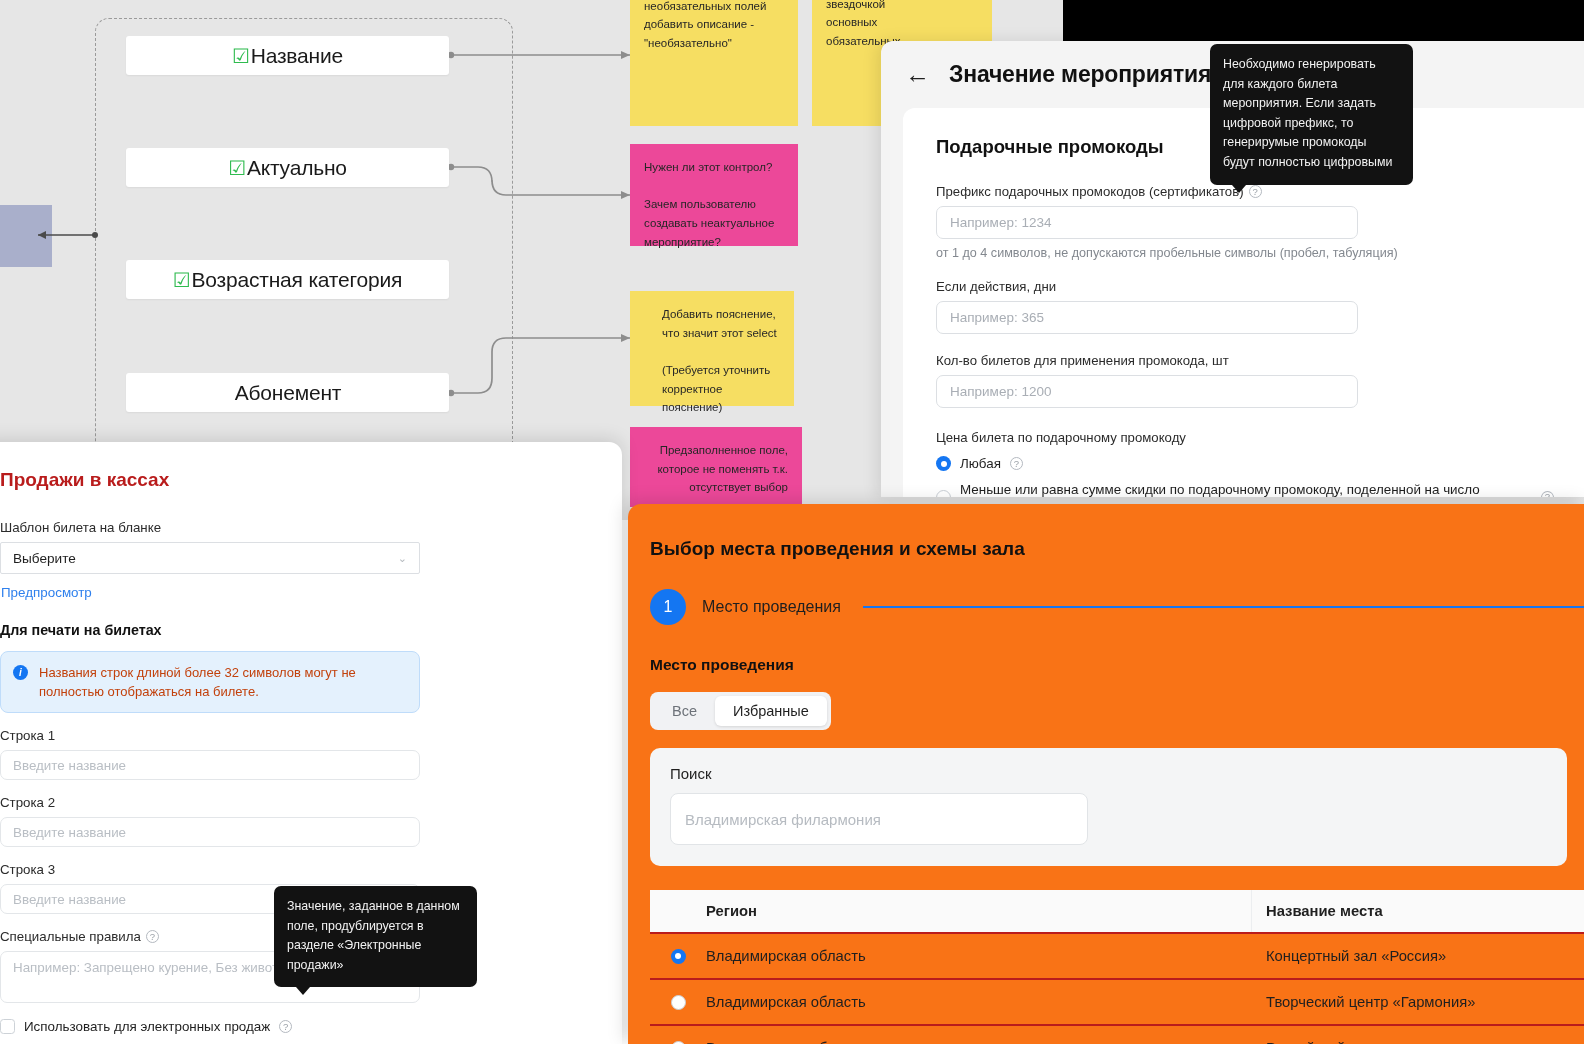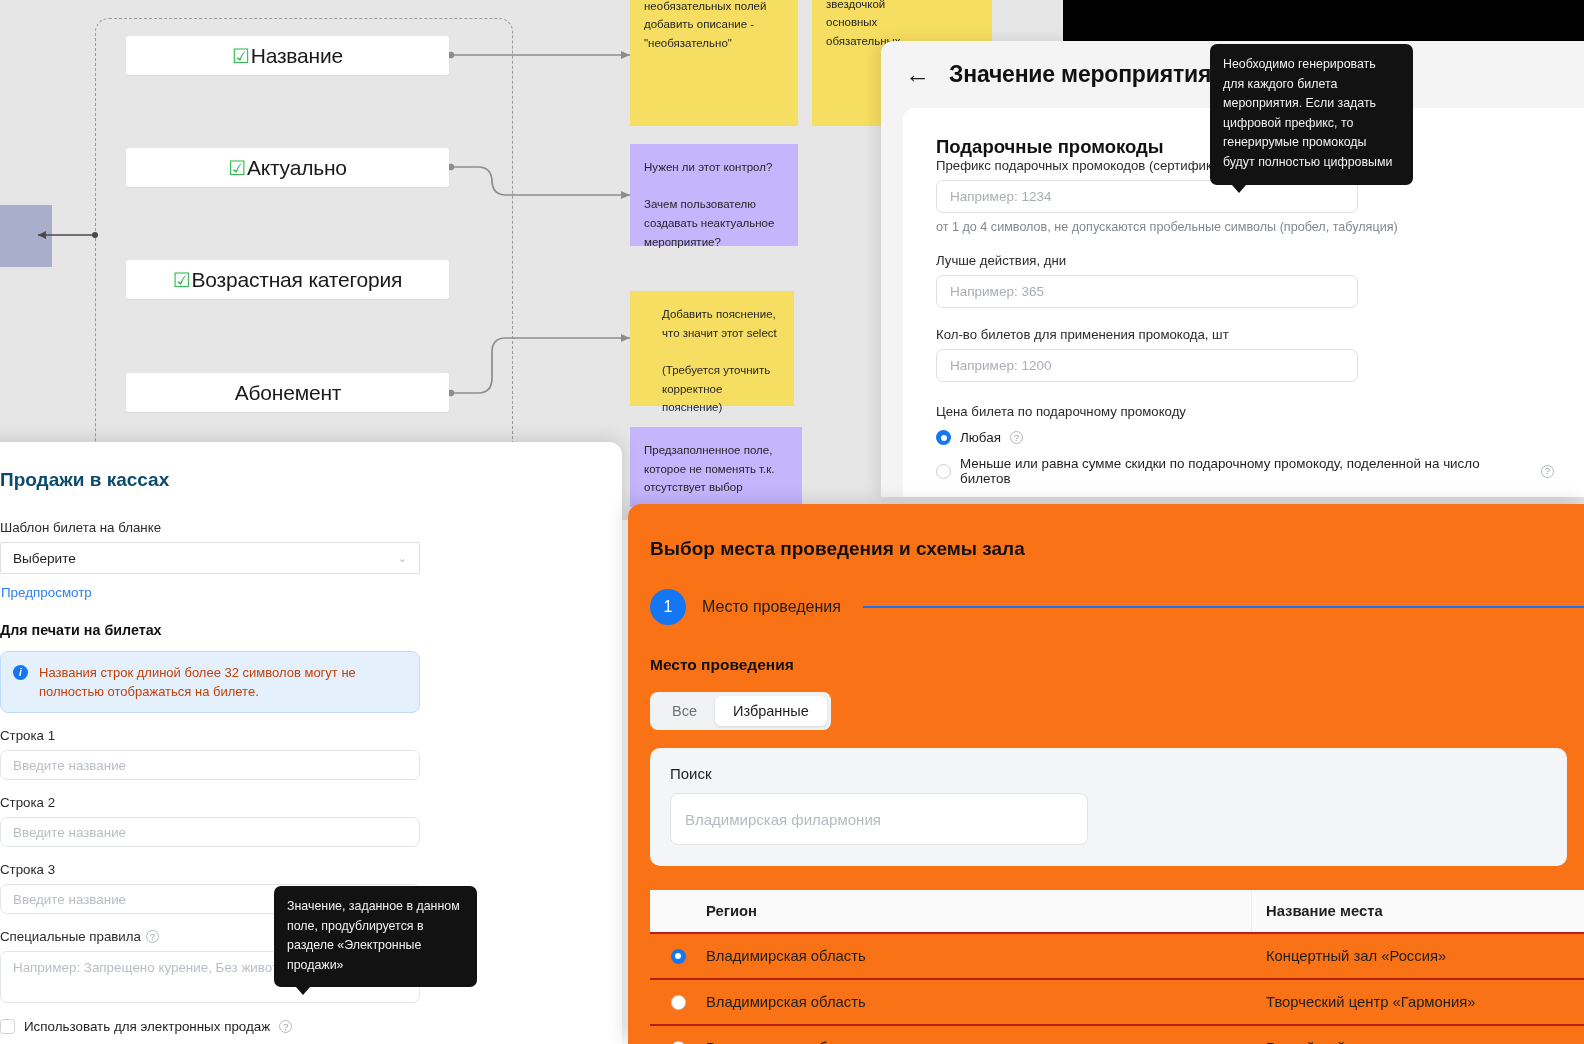--- a/index.html
+++ b/index.html
@@ -42,46 +42,46 @@
   .node-3 { top: 260px; }
   .node-4 { top: 373px; }
 
   .sticky {
     position: absolute; padding: 14px 14px;
     font-size: 11.5px; line-height: 1.62; color: #262626;
     font-family: "Liberation Sans", sans-serif;
     white-space: pre-line;
   }
   .sticky.yellow { background: #f6de62; }
-  .sticky.pink   { background: #c4b5fd; }
+  .sticky.pink   { background: #ec4899; }
   .s1 { left: 630px; top: -92px;  width: 168px; height: 218px; }
   .s2 { left: 812px; top: -94px;  width: 180px; height: 220px; }
   .s3 { left: 630px; top: 144px;  width: 168px; height: 102px; }
   .s4 { left: 630px; top: 291px;  width: 164px; height: 115px; padding-left: 32px; }
-  .s5 { left: 630px; top: 427px;  width: 172px; height: 80px; }
+  .s5 { left: 630px; top: 427px;  width: 172px; height: 80px; text-align: right; }
 
   svg.connectors { position: absolute; left: 0; top: 0; width: 1584px; height: 520px; }
 
   
   .panel-event {
     position: absolute; left: 881px; top: 41px; width: 703px; height: 456px;
     background: #f4f4f4; border-top-left-radius: 12px;
     box-shadow: -4px 0 16px rgba(0,0,0,.10);
     overflow: hidden;
   }
   .panel-event-header {
     height: 67px; display: flex; align-items: center; gap: 19px; padding: 0 0 0 24px;
   }
   .back-arrow { font-size: 25px; color: #1f1f1f; line-height: 1; cursor: pointer; }
   .panel-event-title { font-size: 23px; font-weight: bold; color: #111; letter-spacing: -.2px; }
   .panel-event-card {
     margin-left: 22px; background: #ffffff; border-top-left-radius: 12px;
     height: 389px; padding: 28px 30px 0 33px; overflow: hidden;
   }
-  .sec-title { font-size: 18.5px; font-weight: bold; color: #111; }
+  .sec-title { font-size: 18.5px; font-weight: bold; color: #111; margin-bottom: 26px; }
   .fld-label { font-size: 13.2px; color: #2b2b2b; margin-bottom: 7px; display: flex; align-items: center; gap: 5px; }
   .inp {
     width: 422px; height: 33px; border: 1px solid #dcdfe3; border-radius: 7px;
     background: #fff; padding: 0 13px; display: flex; align-items: center;
     font-size: 13.5px; color: #a9aeb5;
   }
   .hint { font-size: 12.6px; color: #83888f; margin-top: 7px; }
   .qmark {
     display: inline-flex; align-items: center; justify-content: center;
     width: 13px; height: 13px; border: 1px solid #b4b9c0; border-radius: 50%;
@@ -107,21 +107,21 @@
   .tip-rules { left: 274px; top: 886px; width: 203px; }
   .tip-rules:after { left: 22px; bottom: -8px; }
 
   
   .panel-sales {
     position: absolute; left: -18px; top: 442px; width: 640px; height: 602px;
     background: #ffffff; border-top-right-radius: 13px;
     box-shadow: 0 -3px 18px rgba(0,0,0,.13);
     padding: 27px 0 0 18px; overflow: hidden;
   }
-  .sales-title { font-size: 19px; font-weight: bold; color: #0c4a6e; margin-bottom: 29px; }
+  .sales-title { font-size: 19px; font-weight: bold; color: #b91c1c; margin-bottom: 29px; }
   .lbl { font-size: 13.3px; color: #2b2b2b; margin-bottom: 7px; display: flex; align-items: center; gap: 5px; }
   .sel {
     width: 420px; height: 32px; border: 1px solid #dcdfe3; border-radius: 2px;
     display: flex; align-items: center; padding: 0 12px;
     font-size: 13.6px; color: #1f1f1f; justify-content: space-between;
   }
   .chev { color: #b5babf; font-size: 11px; }
   .link { color: #2f80ed; font-size: 13.4px; margin: 11px 0 0 1px; cursor: pointer; display: inline-block; }
   .sub-title { font-size: 14.3px; font-weight: bold; color: #111; margin: 21px 0 13px 0; }
   .infobox {
@@ -272,21 +272,21 @@
     <div class="panel-event-card">
       <div class="sec-title">Подарочные промокоды</div>
 
       <div class="fld-label">
         <span>Префикс подарочных промокодов (сертификатов)</span>
         <span class="qmark">?</span>
       </div>
       <div class="inp">Например: 1234</div>
       <div class="hint">от 1 до 4 символов, не допускаются пробельные символы (пробел, табуляция)</div>
 
-      <div class="fld-label" style="margin-top:19px">Лучше действия, дни</div>
+      <div class="fld-label" style="margin-top:19px">Если действия, дни</div>
       <div class="inp">Например: 365</div>
 
       <div class="fld-label" style="margin-top:19px">Кол-во билетов для применения промокода, шт</div>
       <div class="inp">Например: 1200</div>
 
       <div class="fld-label" style="margin-top:22px;margin-bottom:0">Цена билета по подарочному промокоду</div>
 
       <div class="radio-row">
         <span class="radio on"></span>
         <span>Любая</span>

